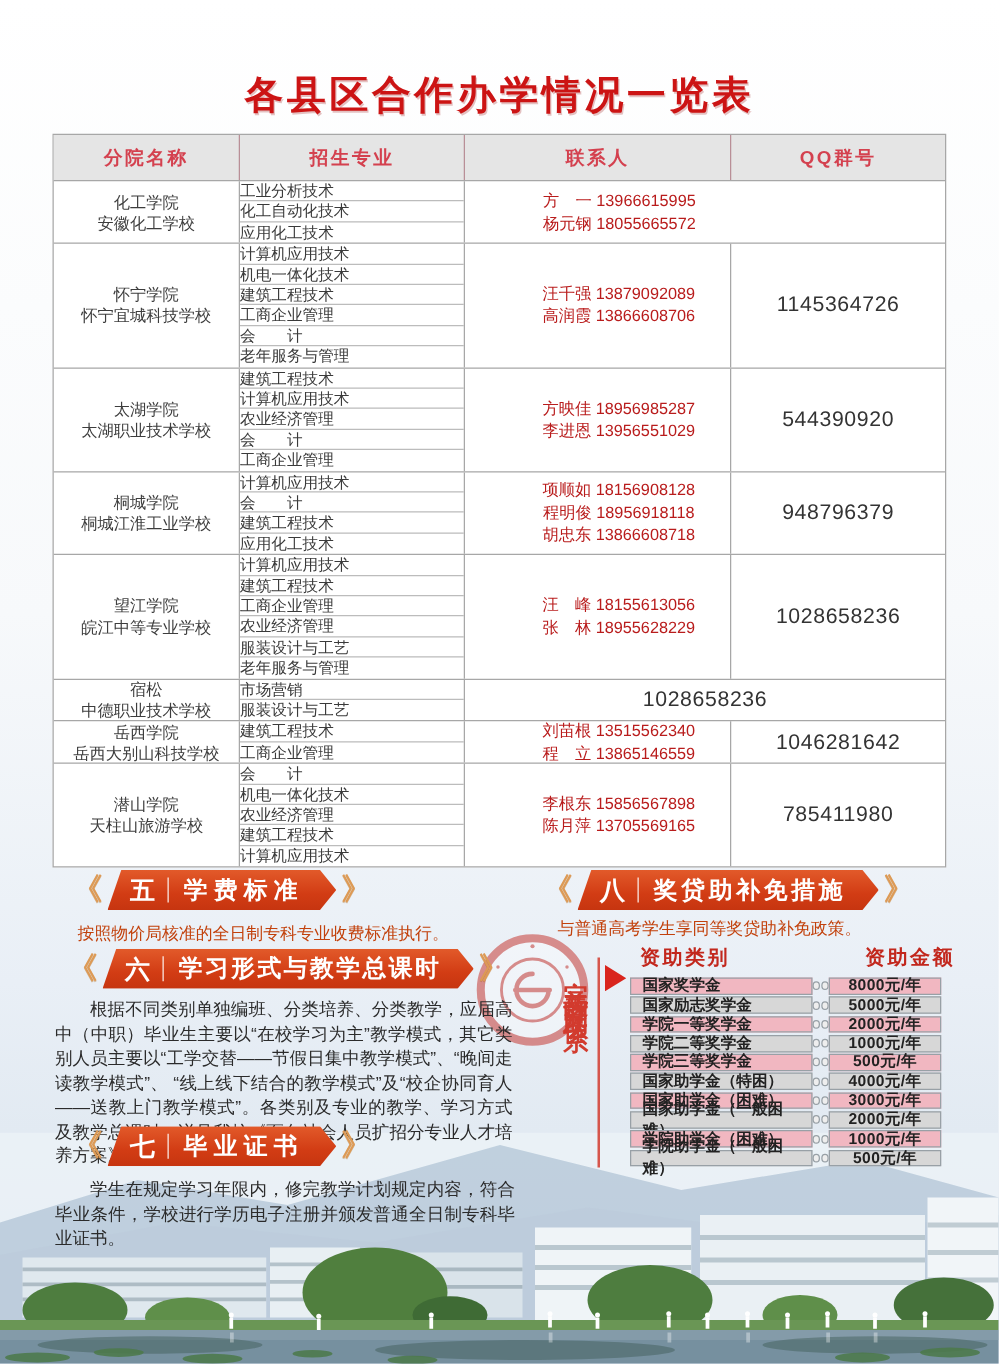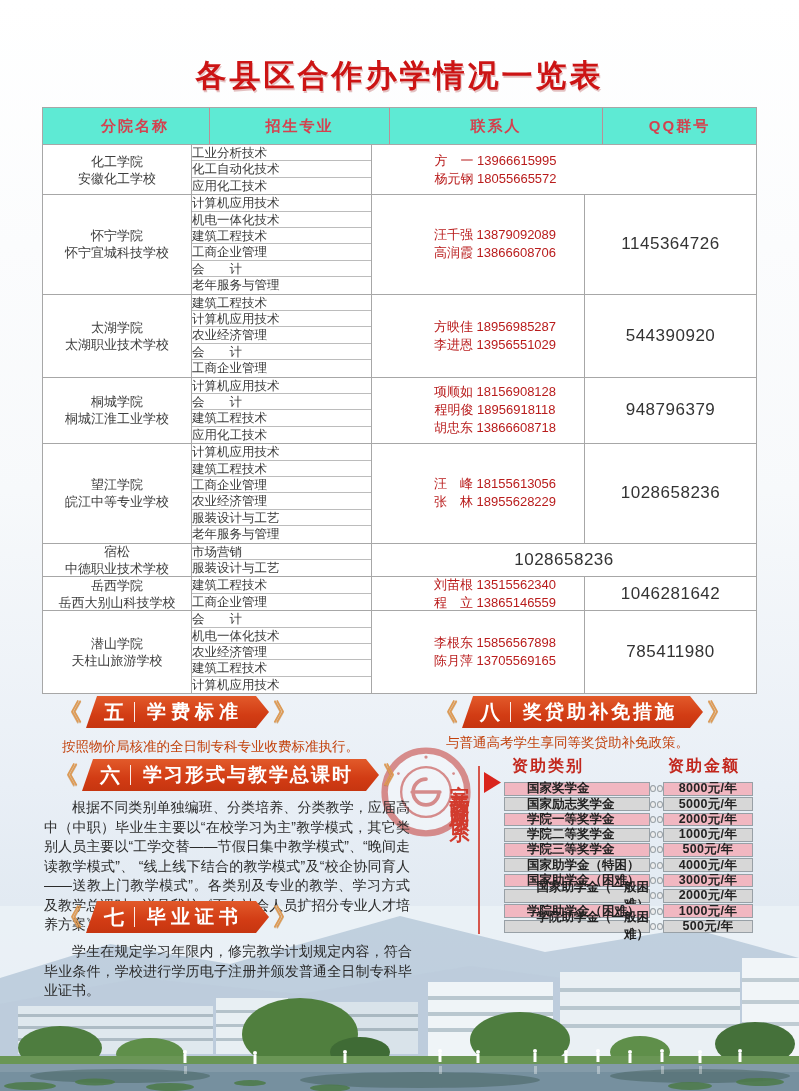--- a/index.html
+++ b/index.html
@@ -8,21 +8,21 @@
        background:linear-gradient(180deg,#ffffff 0%,#f7f9fb 45%,#e9eff6 72%,#d7e2ec 100%);}
   .abs{position:absolute;}
 
   
   .page-title{left:0;top:55px;width:799px;text-align:center;
     font-size:31px;font-weight:900;color:#cc1414;letter-spacing:3px;
     text-shadow:1px 2px 0 rgba(150,10,10,.25);z-index:3;}
 
   
   .coop-table{left:42px;top:107px;width:715px;border:1px solid #a7a7a7;background:#fff;z-index:3;box-sizing:border-box;}
-  .t-header{display:flex;height:36px;background:#5eead4;padding-left:18px;}
+  .t-header{display:flex;height:36px;background:#e5e5e5;}
   .t-header .hcell{display:flex;align-items:center;justify-content:center;
     color:#d4414f;font-weight:bold;font-size:15px;letter-spacing:2px;
     border-right:1px solid #b98f97;box-sizing:border-box;}
   .t-header .hcell:last-child{border-right:none;}
   .t-row{display:flex;border-top:1px solid #a7a7a7;}
   .cell{box-sizing:border-box;border-right:1px solid #a7a7a7;display:flex;flex-direction:column;justify-content:center;align-items:center;}
   .cell:last-child{border-right:none;}
   .c1{width:149px;} .c2{width:180px;} .c3{width:213px;} .c4{flex:1;}
   .school{font-size:13px;color:#3d3d3d;line-height:17px;text-align:left;}
   .majors{justify-content:flex-start;}
@@ -46,21 +46,21 @@
   .body-text{font-size:13.5px;color:#c2410c;line-height:19.5px;z-index:3;}
   .para{font-size:14px;color:#2b2b2b;line-height:19.5px;text-align:justify;text-indent:2em;z-index:3;}
 
   
   .s-head{font-family:"Liberation Serif",serif;font-weight:bold;font-size:16px;color:#c2271d;
           letter-spacing:2px;z-index:4;}
   .subsidy-rows{left:504px;top:782px;display:flex;flex-direction:column;row-gap:1.6px;z-index:4;}
   .s-row{display:flex;align-items:stretch;height:13.7px;}
   .s-type,.s-amt{border:1px solid #98a0a6;box-sizing:border-box;display:flex;align-items:center;
      font-size:12.5px;font-weight:bold;color:#222;}
-  .s-type{width:146px;padding-left:22px;text-align:right;}
+  .s-type{width:146px;padding-left:9px;}
   .s-amt{width:90px;justify-content:center;letter-spacing:.3px;}
   .s-conn{width:13px;display:flex;align-items:center;justify-content:center;gap:1px;}
   .s-conn i{width:5px;height:5px;border:1px solid #98a0a6;border-radius:50%;display:block;background:#eee;}
   .pink .s-type,.pink .s-amt{background:#f1b7c1;}
   .grey .s-type,.grey .s-amt{background:#d7d7d7;}
 
   .side-label{left:447px;top:769px;writing-mode:vertical-rl;font-size:20px;font-weight:900;
       color:#d23b2e;letter-spacing:6px;z-index:4;}
   .side-line{left:478px;top:766px;width:2px;height:168px;background:#d23b2e;opacity:.85;z-index:4;}
   .side-flag{left:484px;top:772px;width:17px;height:21px;background:#d9251d;
@@ -392,21 +392,21 @@
   <circle cx="50" cy="12" r="1.8" fill="#c63b35"></circle>
   <circle cx="20" cy="30" r="1.5" fill="#c63b35"></circle>
   <circle cx="80" cy="30" r="1.5" fill="#c63b35"></circle>
 </svg>
 
 <div class="abs side-label">完善的资助体系</div>
 <div class="abs side-line"></div>
 <div class="abs side-flag"></div>
 
 <div class="abs s-head" style="left:512px;top:756px;">资助类别</div>
-<div class="abs s-head" style="left:668px;top:756px;">资助金额</div>
+<div class="abs s-head" style="left:692px;top:756px;">资助金额</div>
 
 <div class="abs subsidy-rows" id="subsidy-rows">
     <div class="s-row pink">
       <div class="s-type">国家奖学金</div>
       <div class="s-conn">
         <i></i>
         <i></i>
       </div>
       <div class="s-amt">8000元/年</div>
     </div>

